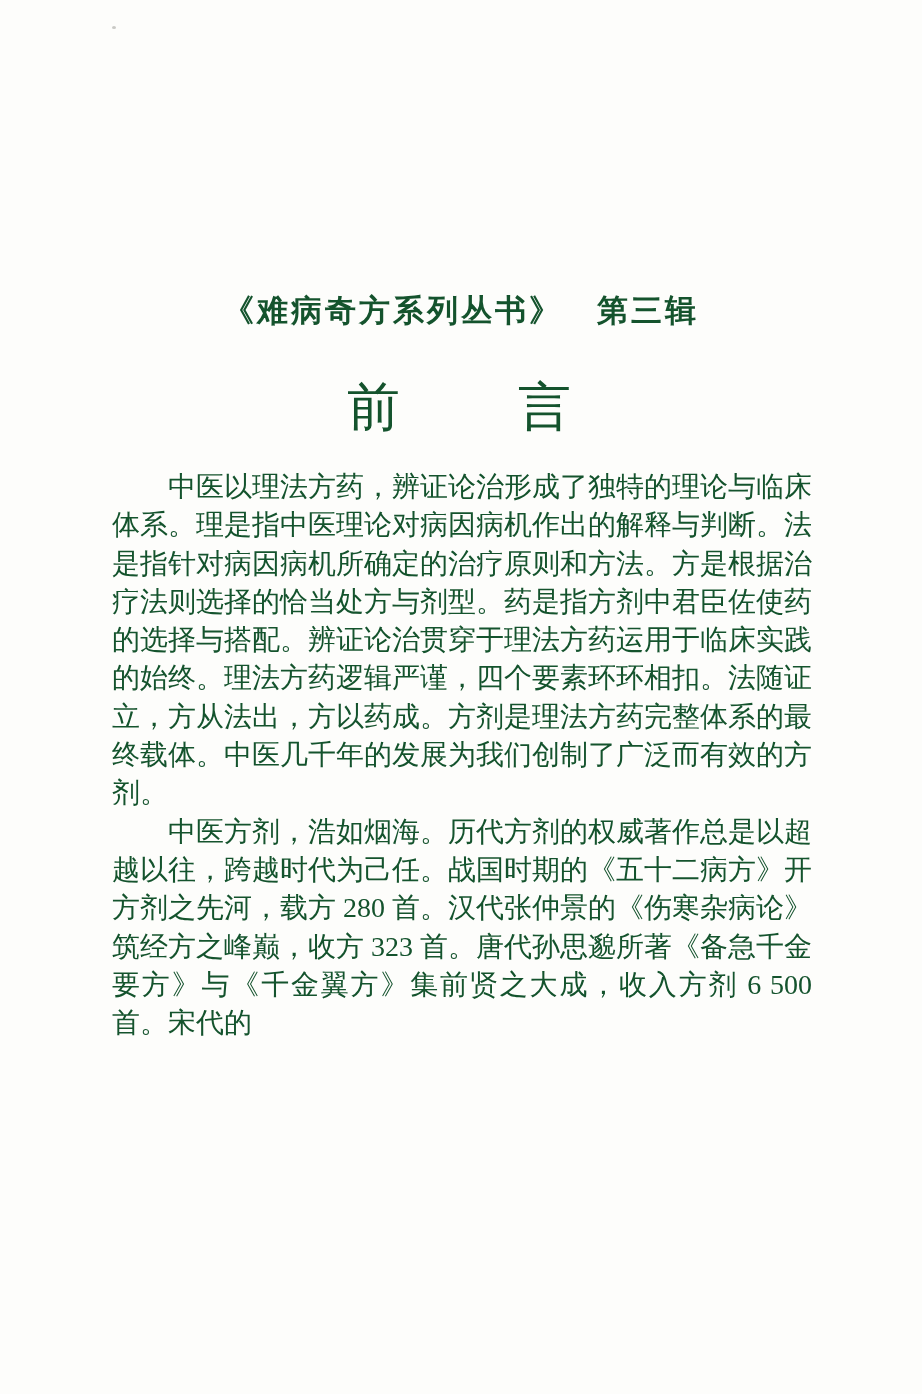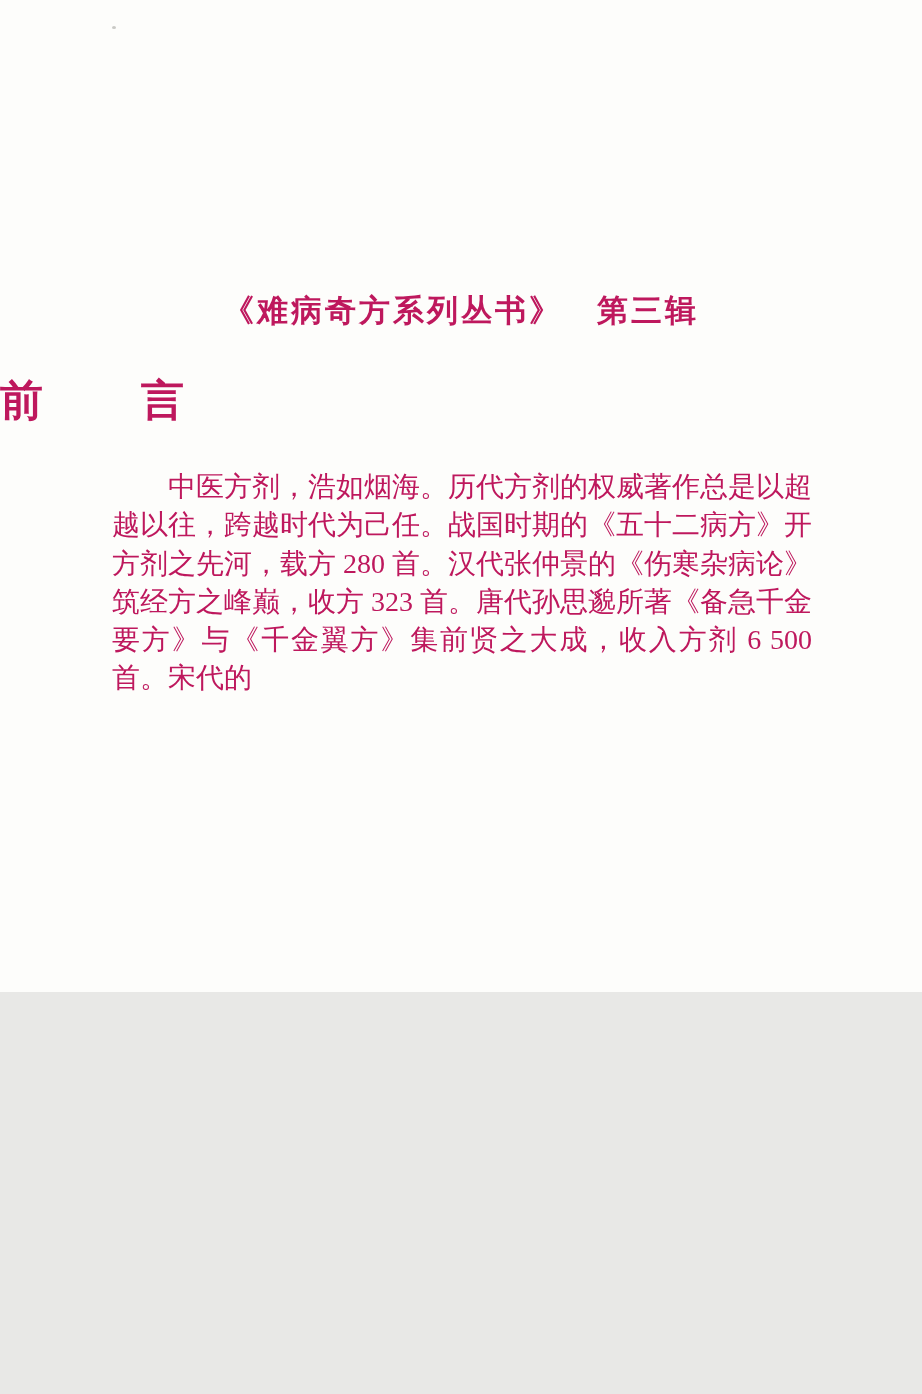--- a/index.html
+++ b/index.html
@@ -3,24 +3,24 @@
 <meta charset="utf-8">
 <style>
   html, body {
     margin: 0;
     padding: 0;
     background: #e8e8e6;
   }
   .page {
     position: relative;
     width: 922px;
-    height: 992px;
+    height: 1394px;
     margin: 0 auto;
     background: #fdfdfb;
-    color: #be185d;
+    color: #14532d;
     font-family: "Liberation Serif", "DejaVu Serif", serif;
     overflow: hidden;
   }
   
   .scan-speck {
     position: absolute;
     left: 112px;
     top: 26px;
     width: 4px;
     height: 3px;
@@ -37,23 +37,23 @@
     font-weight: 700;
     letter-spacing: 3px;
     white-space: pre;
   }
   .main-heading {
     position: absolute;
     top: 372px;
     left: 0;
     width: 100%;
     margin: 0;
-    text-align: left;
-    font-size: 43px;
-    font-weight: 700;
+    text-align: center;
+    font-size: 53px;
+    font-weight: 400;
     letter-spacing: 4px;
     white-space: pre;
   }
   .body-text {
     position: absolute;
     top: 468px;
     left: 112px;
     width: 700px;
     font-size: 28px;
     line-height: 38.3px;
@@ -70,15 +70,16 @@
 <body>
 
 <div class="page">
   <span class="scan-speck"></span>
 
   <div class="series-title">《难病奇方系列丛书》　第三辑</div>
 
   <h1 class="main-heading">前　　言</h1>
 
   <div class="body-text">
+    <p>中医以理法方药，辨证论治形成了独特的理论与临床体系。理是指中医理论对病因病机作出的解释与判断。法是指针对病因病机所确定的治疗原则和方法。方是根据治疗法则选择的恰当处方与剂型。药是指方剂中君臣佐使药的选择与搭配。辨证论治贯穿于理法方药运用于临床实践的始终。理法方药逻辑严谨，四个要素环环相扣。法随证立，方从法出，方以药成。方剂是理法方药完整体系的最终载体。中医几千年的发展为我们创制了广泛而有效的方剂。</p>
     <p>中医方剂，浩如烟海。历代方剂的权威著作总是以超越以往，跨越时代为己任。战国时期的《五十二病方》开方剂之先河，载方 280 首。汉代张仲景的《伤寒杂病论》筑经方之峰巅，收方 323 首。唐代孙思邈所著《备急千金要方》与《千金翼方》集前贤之大成，收入方剂 6 500 首。宋代的</p>
   </div>
 </div>
 
 </body></html>

